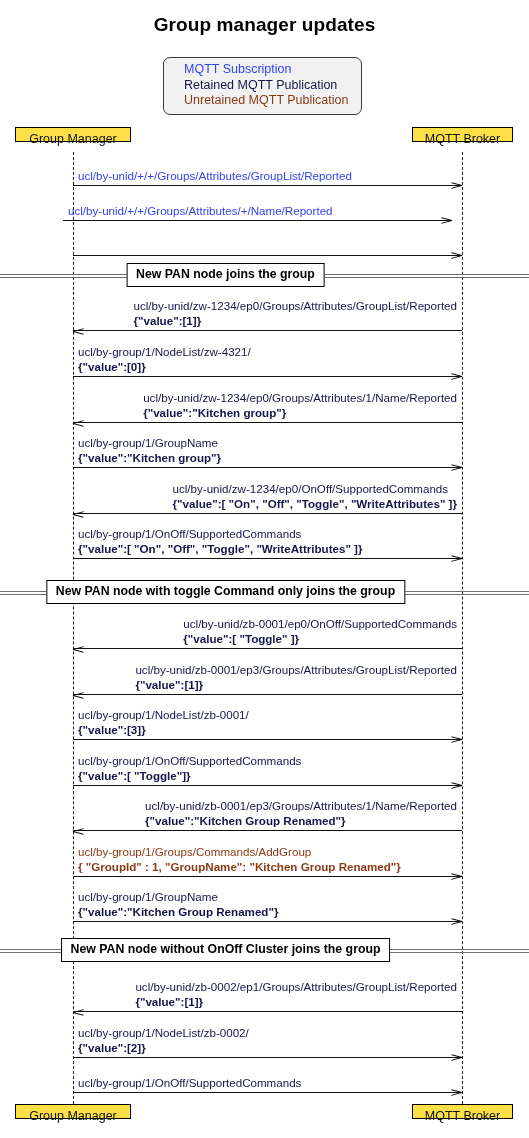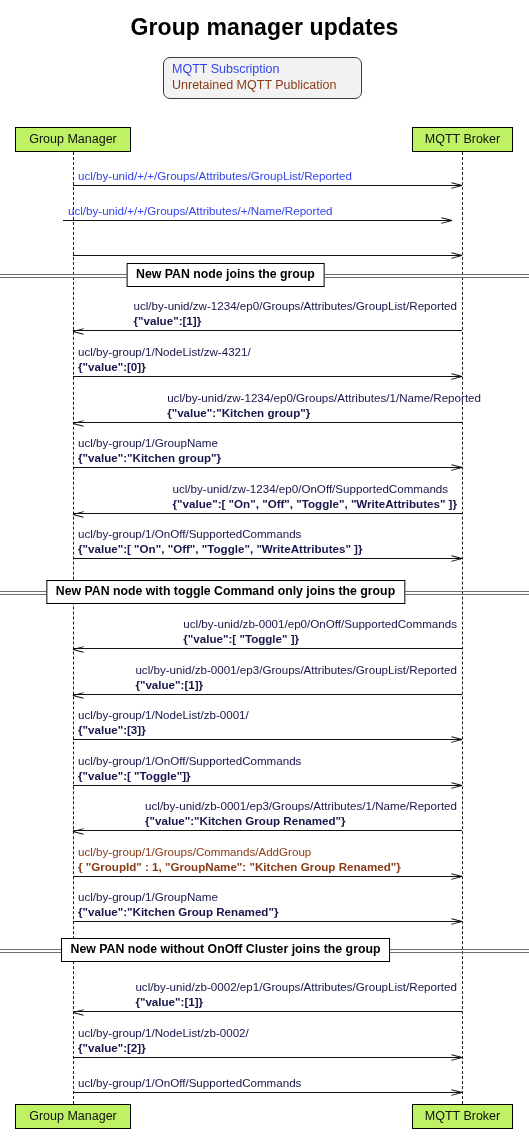--- a/index.html
+++ b/index.html
@@ -21,58 +21,58 @@
     height: 1138px;
   }
 
   
   .title {
     position: absolute;
     left: 0;
     top: 14px;
     width: 529px;
     text-align: center;
-    font-size: 23px;
+    font-size: 19px;
     font-weight: bold;
     color: #000000;
     letter-spacing: 0.1px;
   }
 
   
   .legend {
     position: absolute;
     left: 163px;
     top: 57px;
     width: 199px;
     box-sizing: border-box;
     background: #f2f2f2;
     border: 1px solid #3a3a3a;
     border-radius: 7px;
-    padding: 4px 8px 5px 8px;
+    padding: 4px 8px 5px 20px;
   }
   .legend-line {
     font-size: 12.5px;
     line-height: 15.6px;
     white-space: nowrap;
   }
   .legend-sub   { color: #3344ee; }
   .legend-ret   { color: #16164a; }
   .legend-unret { color: #8a3b16; }
 
   
   .actor {
     position: absolute;
     box-sizing: border-box;
     border: 1.3px solid #000000;
-    background: #bef264;
+    background: #fde047;
     font-size: 12.5px;
     color: #111111;
     text-align: center;
     line-height: 22px;
-    height: 25px;
+    height: 15px;
     z-index: 5;
   }
   .actor-gm-top    { left: 15px;  top: 127px;  width: 116px; }
   .actor-mb-top    { left: 412px; top: 127px;  width: 101px; }
   .actor-gm-bottom { left: 15px;  top: 1104px; width: 116px; }
   .actor-mb-bottom { left: 412px; top: 1104px; width: 101px; }
 
   
   .lifeline {
     position: absolute;
@@ -174,20 +174,21 @@
 </style>
 </head>
 <body>
 
 <div id="diagram">
 
   <div class="title">Group manager updates</div>
 
   <div class="legend">
     <div class="legend-line legend-sub">MQTT Subscription</div>
+    <div class="legend-line legend-ret">Retained MQTT Publication</div>
     <div class="legend-line legend-unret">Unretained MQTT Publication</div>
   </div>
 
   <div class="lifeline lifeline-gm"></div>
   <div class="lifeline lifeline-mb"></div>
 
   <div class="actor actor-gm-top">Group Manager</div>
   <div class="actor actor-mb-top">MQTT Broker</div>
   <div class="actor actor-gm-bottom">Group Manager</div>
   <div class="actor actor-mb-bottom">MQTT Broker</div>
@@ -235,21 +236,21 @@
         <div class="msg-labels">
           <div class="msg-topic c-ret">ucl/by-group/1/NodeList/zw-4321/</div>
           <div class="msg-payload c-ret">{"value":[0]}</div>
         </div>
         <div class="shaft" style="width: 389px;"></div>
         <div class="head head-right">
           <span class="a"></span>
           <span class="b"></span>
         </div>
       </div>
-      <div class="msg msg-left" style="left: 73px; top: 389px; width: 389px; height: 34px; padding-left: 24px;">
+      <div class="msg msg-left" style="left: 73px; top: 389px; width: 389px; height: 34px;">
         <div class="msg-labels">
           <div class="msg-topic c-ret">ucl/by-unid/zw-1234/ep0/Groups/Attributes/1/Name/Reported</div>
           <div class="msg-payload c-ret">{"value":"Kitchen group"}</div>
         </div>
         <div class="shaft" style="width: 389px;"></div>
         <div class="head head-left">
           <span class="a"></span>
           <span class="b"></span>
         </div>
       </div>

